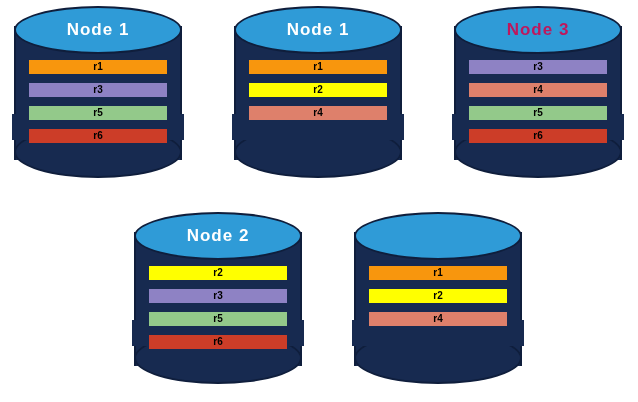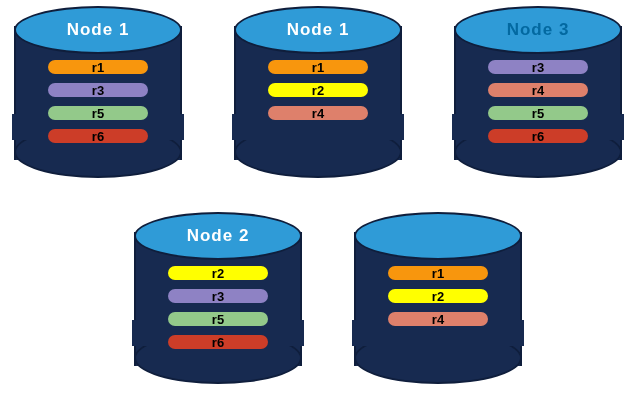--- a/index.html
+++ b/index.html
@@ -94,27 +94,27 @@
     left: 6px;
     top: 56px;
     width: 168px;
     z-index: 5;
     display: flex;
     flex-direction: column;
     align-items: center;
     gap: 9px;
   }
   .bar {
-    width: 100px;
+    width: 138px;
     height: 14px;
-    border-radius: 7px;
+    border-radius: 0;
     display: flex;
     align-items: center;
     justify-content: center;
-    font-size: 13px;
+    font-size: 10px;
     font-weight: bold;
     color: #000000;
     line-height: 1;
     box-sizing: border-box;
   }
 </style>
 </head>
 <body>
 
 <div id="diagram">
@@ -141,21 +141,21 @@
         <div class="bar" style="background: rgb(248, 150, 13); color: rgb(0, 0, 0);">r1</div>
         <div class="bar" style="background: rgb(255, 255, 0); color: rgb(0, 0, 0);">r2</div>
         <div class="bar" style="background: rgb(222, 128, 107); color: rgb(0, 0, 0);">r4</div>
       </div>
     </div>
     <div class="node" style="left: 448px; top: 4px;">
       <div class="cyl-body" style="background: rgb(23, 42, 80);"></div>
       <div class="cyl-bottom" style="background: rgb(23, 42, 80);"></div>
       <div class="cyl-bottom-mask" style="background: rgb(23, 42, 80);"></div>
       <div class="cyl-top" style="background: rgb(47, 155, 215);"></div>
-      <div class="node-title" style="color: #0369a1;">Node  3</div>
+      <div class="node-title" style="color: #be185d;">Node  3</div>
       <div class="bars">
         <div class="bar" style="background: rgb(142, 130, 196); color: rgb(0, 0, 0);">r3</div>
         <div class="bar" style="background: rgb(222, 128, 107); color: rgb(0, 0, 0);">r4</div>
         <div class="bar" style="background: rgb(147, 201, 138); color: rgb(0, 0, 0);">r5</div>
         <div class="bar" style="background: rgb(204, 61, 40); color: rgb(0, 0, 0);">r6</div>
       </div>
     </div>
     <div class="node" style="left: 128px; top: 210px;">
       <div class="cyl-body" style="background: rgb(23, 42, 80);"></div>
       <div class="cyl-bottom" style="background: rgb(23, 42, 80);"></div>

